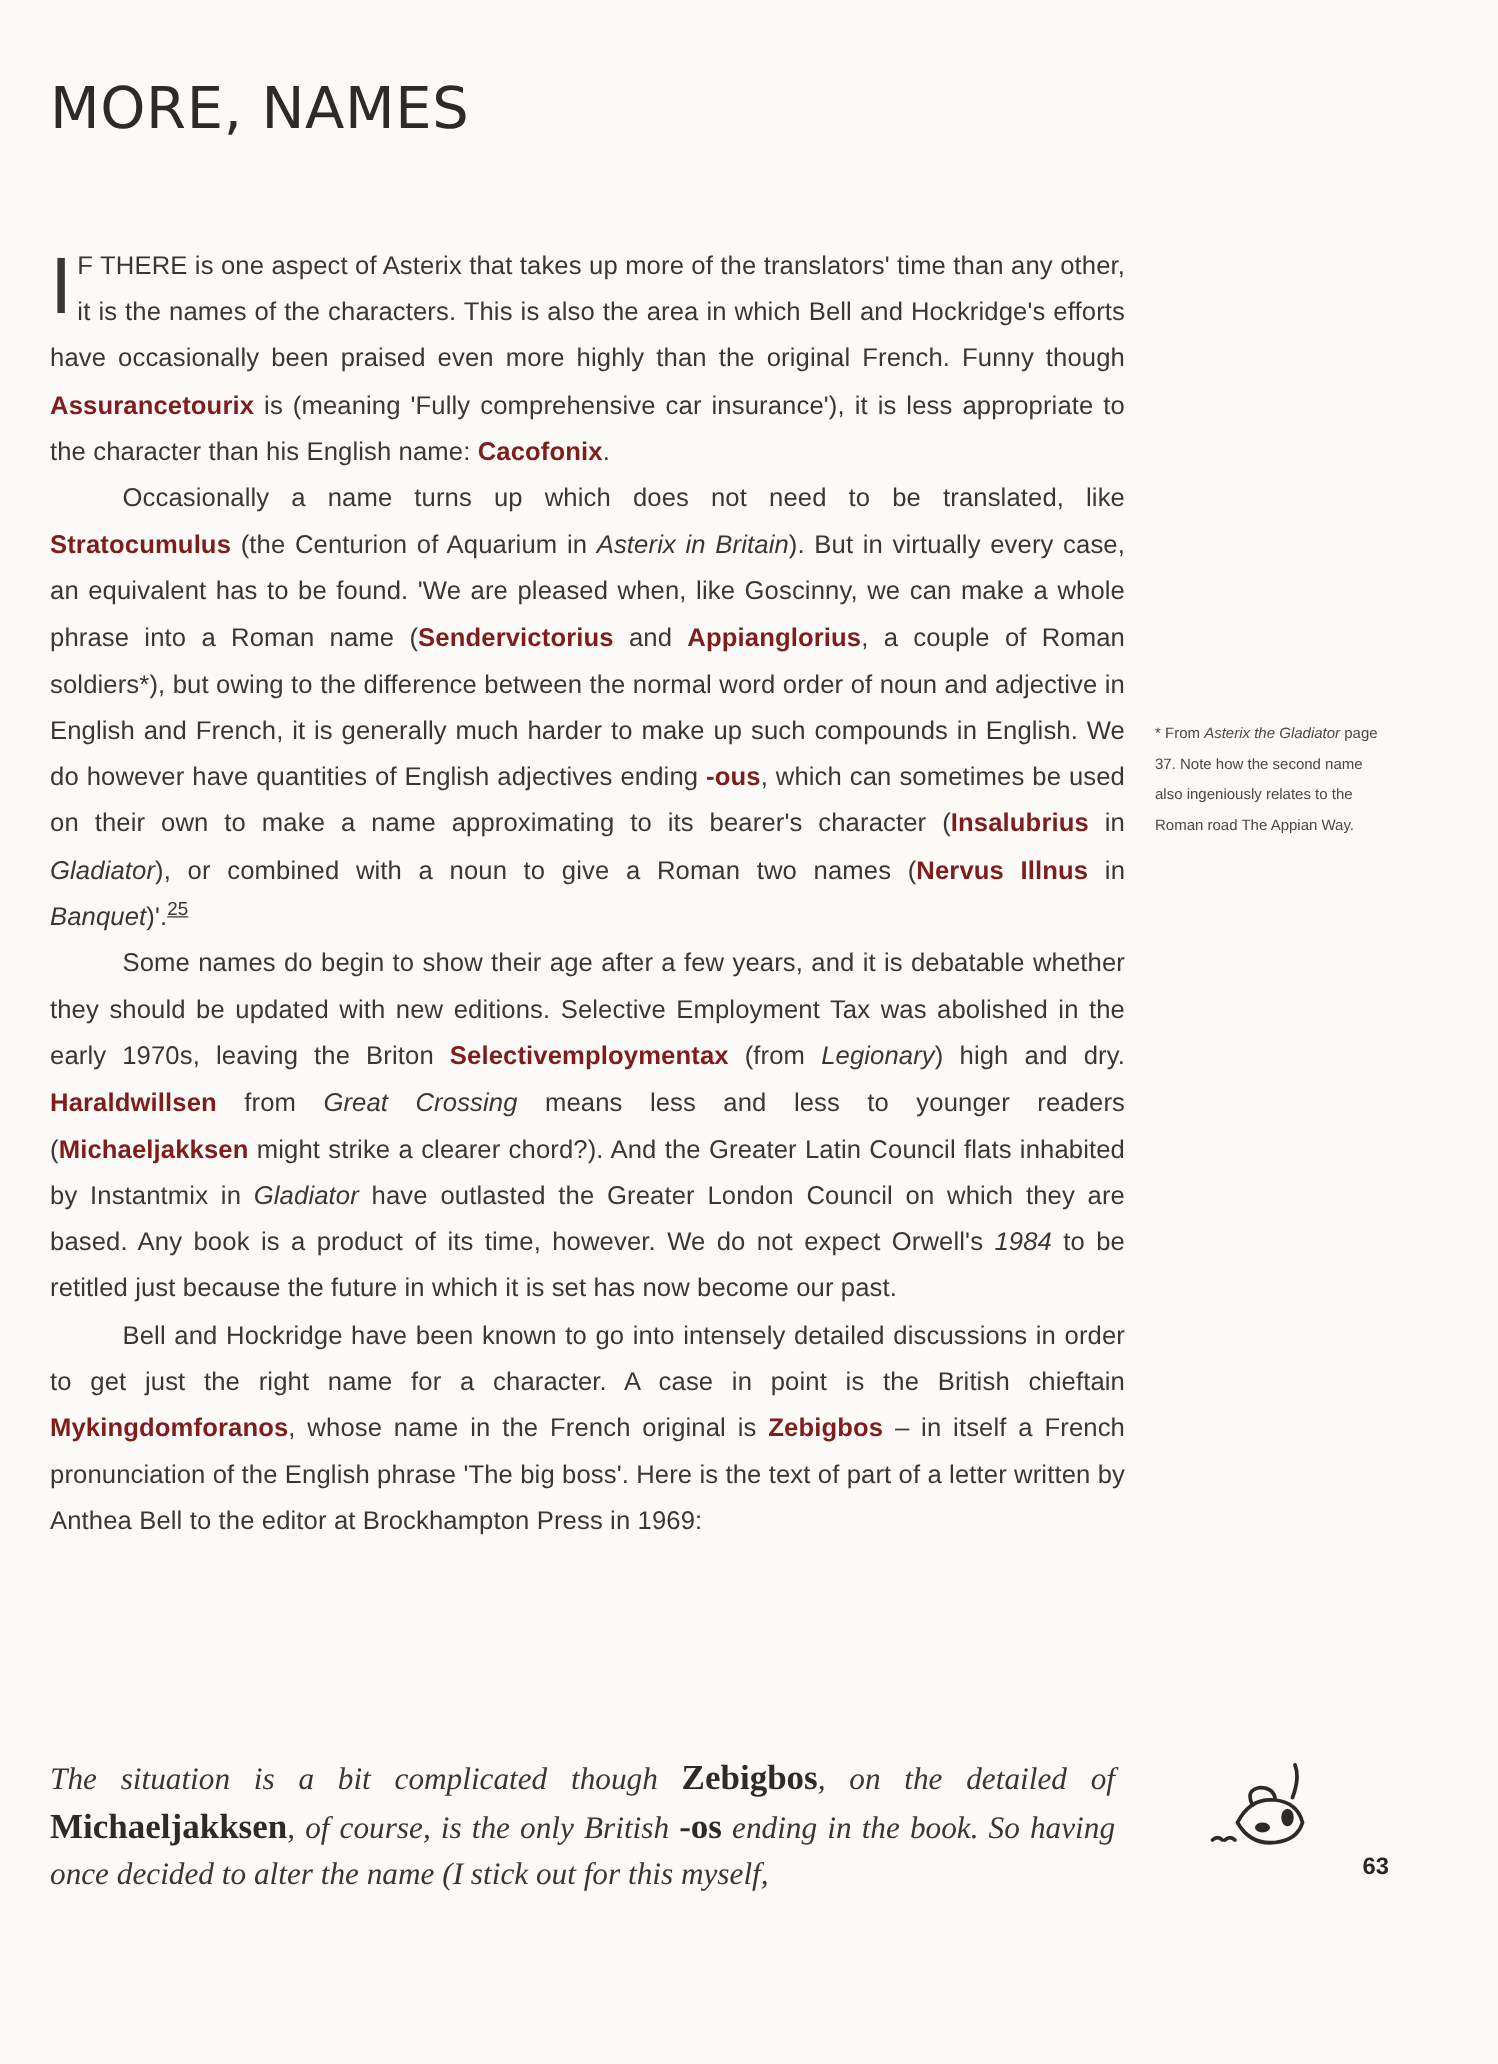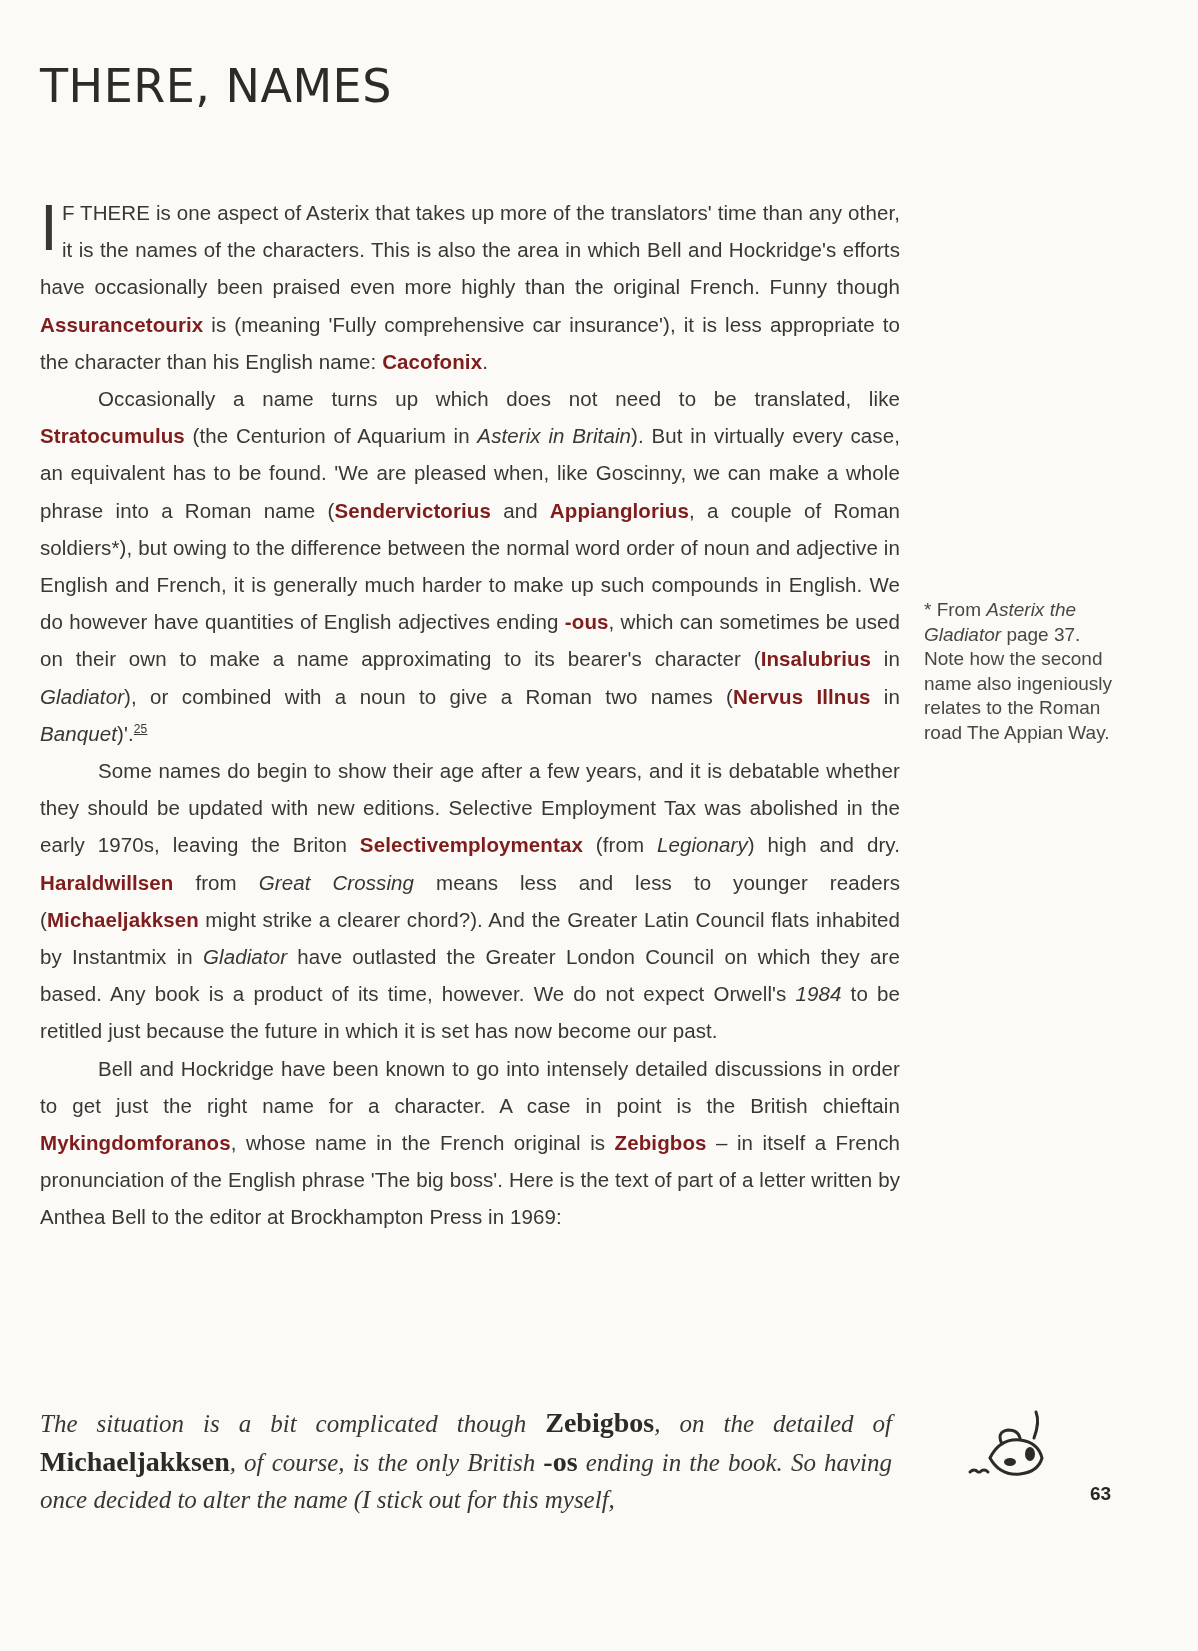--- a/index.html
+++ b/index.html
@@ -29,54 +29,53 @@
   }
   .body-col p { margin: 0; }
   .body-col p.indent { text-indent: 58px; }
   .dropcap {
     float: left;
     font-size: 64px; line-height: 56px;
     margin: 6px 4px 0 0;
     font-weight: normal;
   }
   b { color: #7f1d1d; }
-  .fn { font-size: 12px; vertical-align: super; line-height: 0; text-decoration: underline; }
+  .fn { font-size: 15px; vertical-align: super; line-height: 0; text-decoration: underline; }
   .quote {
     position: absolute; left: 40px; top: 1404px; width: 852px;
     font-family: "Liberation Serif", "DejaVu Serif", serif;
     font-style: italic;
     font-size: 25px; line-height: 37.5px;
     text-align: justify;
     color: #3a3634;
   }
   .quote .qb {
     font-style: normal; font-weight: bold; font-size: 28px;
     color: #2e2a28;
   }
   .sidenote {
     position: absolute; left: 924px; top: 574px; width: 190px;
-    font-size: 19px; line-height: 24.6px;
+    font-size: 12px; line-height: 24.6px;
     color: #4a4644;
-    margin-top: 24px;
   }
   .sidenote i { font-style: italic; }
   .illustration {
     position: absolute; left: 950px; top: 1408px;
     width: 120px; height: 80px;
   }
   .page-number {
     position: absolute; left: 1090px; top: 1483px;
     font-size: 19px; font-weight: bold; color: #2a2624; text-align: center;
   }
 </style>
 </head>
 <body>
 
 <h1 class="title">
-  <span>THERE, NAMES</span><br>
+  <span>MORE, NAMES</span><br>
 </h1>
 
 <div class="body-col">
   <p>
     <span class="dropcap">I</span><span>F THERE is one aspect of Asterix that takes up more of the translators' time than any other, it is the names of the characters. This is also the area in which Bell and Hockridge's efforts have occasionally been praised even more highly than the original French. Funny though </span><b>Assurancetourix</b><span> is (meaning 'Fully comprehensive car insurance'), it is less appropriate to the character than his English name: </span><b>Cacofonix</b><span>.</span>
   </p>
   <p class="indent">
     <span>Occasionally a name turns up which does not need to be translated, like </span><b>Stratocumulus</b><span> (the Centurion of Aquarium in </span><i>Asterix in Britain</i><span>). But in virtually every case, an equivalent has to be found. 'We are pleased when, like Goscinny, we can make a whole phrase into a Roman name (</span><b>Sendervictorius</b><span> and </span><b>Appianglorius</b><span>, a couple of Roman soldiers*), but owing to the difference between the normal word order of noun and adjective in English and French, it is generally much harder to make up such compounds in English. We do however have quantities of English adjectives ending </span><b>-ous</b><span>, which can sometimes be used on their own to make a name approximating to its bearer's character (</span><b>Insalubrius</b><span> in </span><i>Gladiator</i><span>), or combined with a noun to give a Roman two names (</span><b>Nervus Illnus</b><span> in </span><i>Banquet</i><span>)'.</span><span class="fn">25</span>
   </p>
   <p class="indent">

